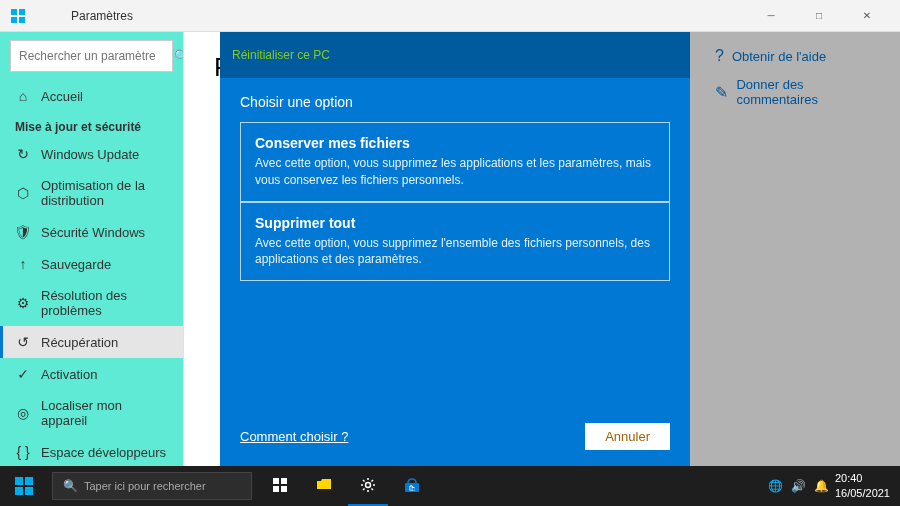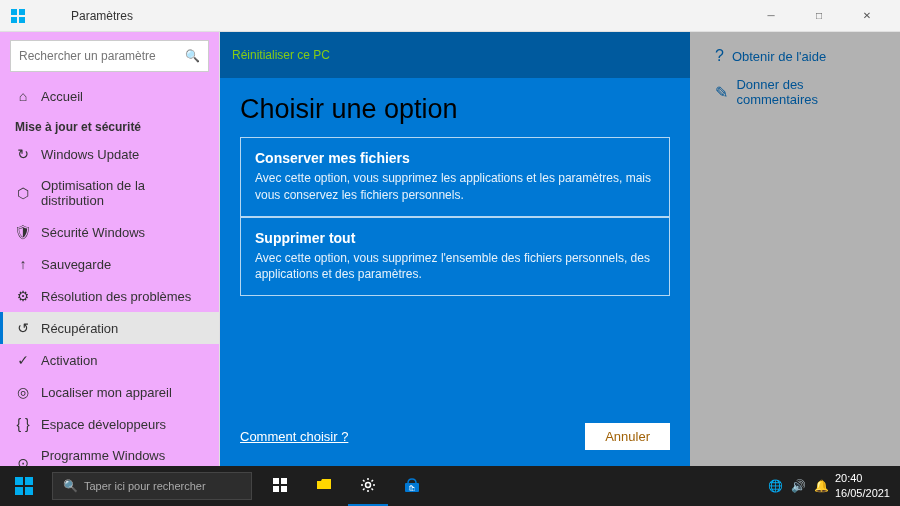--- a/index.html
+++ b/index.html
@@ -51,22 +51,22 @@
     }
 
     
     .app-body {
       display: flex;
       height: calc(506px - 32px - 40px);
     }
 
     
     .sidebar {
-      width: 220px;
-      background: #f0abfc;
+      width: 184px;
+      background: #5eead4;
       border-right: 1px solid #e0e0e0;
       overflow-y: auto;
       flex-shrink: 0;
     }
     .search-box {
       margin: 8px 10px;
       display: flex;
       align-items: center;
       border: 1px solid #ccc;
       background: white;
@@ -253,23 +253,23 @@
 
     .modal-header-bar {
       background: #005a9e;
       padding: 16px 12px;
       font-size: 12px;
       color: #84cc16;
       font-weight: 500;
     }
 
     .modal-title {
-      font-size: 27px;
+      font-size: 14px;
       font-weight: 300;
-      color: #000000;
+      color: #ffffff;
       padding: 16px 20px 12px;
     }
 
     .modal-options {
       padding: 0 20px;
       display: flex;
       flex-direction: column;
     }
 
     .option-card {

